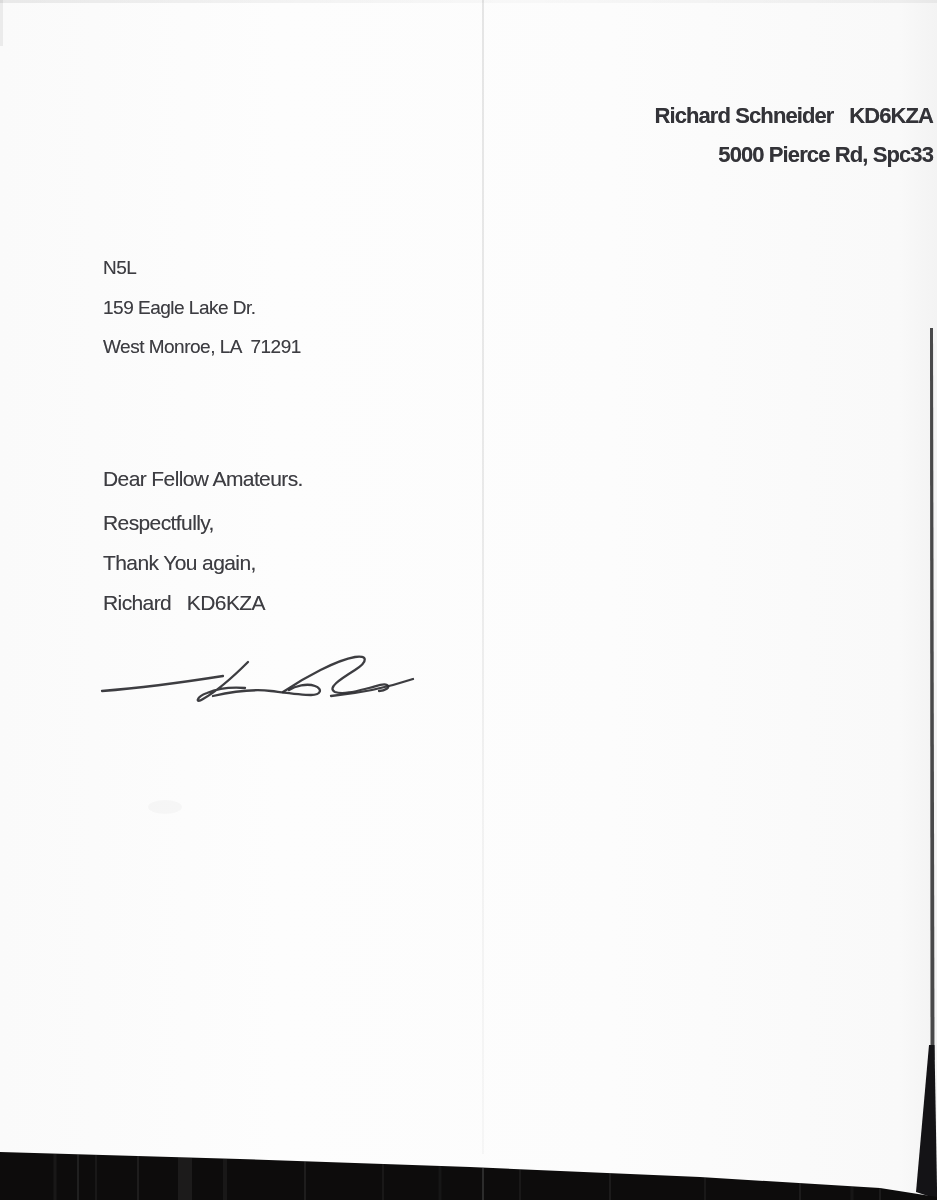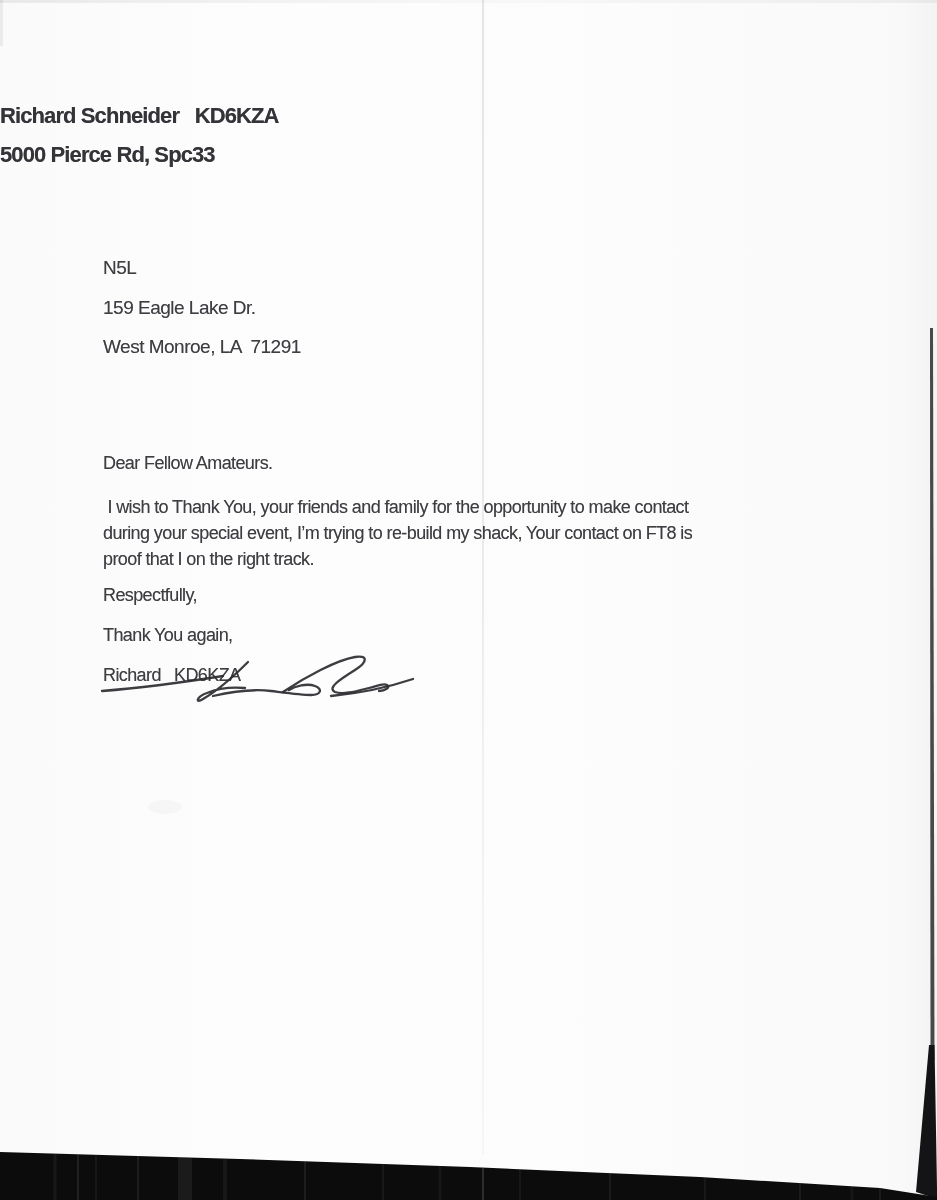--- a/index.html
+++ b/index.html
@@ -44,44 +44,44 @@
     position: absolute;
     left: 148px; top: 800px;
     width: 34px; height: 14px;
     border-radius: 50%;
     background: rgba(0,0,0,0.025);
   }
   
   .sender {
     position: absolute;
     left: 0; right: 4px; top: 96px;
-    text-align: left;
+    text-align: right;
     font-weight: bold;
     font-size: 22px;
     letter-spacing: -0.9px;
     line-height: 39px;
     color: #333338;
     text-shadow: 0 0 0.5px rgba(51,51,56,0.55);
   }
   
   .recipient {
     position: absolute;
     left: 103px; top: 248px;
     font-size: 19px;
     letter-spacing: -0.5px;
     line-height: 39.5px;
     color: #3d3d42;
     text-shadow: 0 0 0.5px rgba(61,61,66,0.45);
   }
   
   .letter-body {
     position: absolute;
-    left: 103px; top: 450px;
+    left: 103px; top: 466px;
     width: 740px;
-    font-size: 18px;
+    font-size: 21px;
     letter-spacing: -0.6px;
     line-height: 26px;
     color: #3d3d42;
     text-shadow: 0 0 0.5px rgba(61,61,66,0.45);
   }
   .line { white-space: pre-wrap; }
   .para { margin: 0; }
   .m-after-greeting { margin-bottom: 18px; }
   .m-after-para1    { margin-bottom: 10px; }
   .m-after-para2    { margin-bottom: 13px; }
@@ -117,25 +117,20 @@
 
   <div class="recipient">
     <div class="line">N5L</div>
     <div class="line">159 Eagle Lake Dr.</div>
     <div class="line">West Monroe, LA  71291</div>
   </div>
 
   <div class="letter-body">
     <div class="para m-after-greeting">
       <div class="line">Dear Fellow Amateurs.</div>
-    </div>
-    <div class="para m-after-para1">
-      <div class="line"> I wish to Thank You, your friends and family for the opportunity to make contact</div>
-      <div class="line">during your special event, I’m trying to re-build my shack, Your contact on FT8 is</div>
-      <div class="line">proof that I on the right track.</div>
     </div>
     <div class="para m-after-vale">
       <div class="line">Respectfully,</div>
     </div>
     <div class="para m-after-thanks">
       <div class="line">Thank You again,</div>
     </div>
     <div class="para">
       <div class="line">Richard   KD6KZA</div>
     </div>

